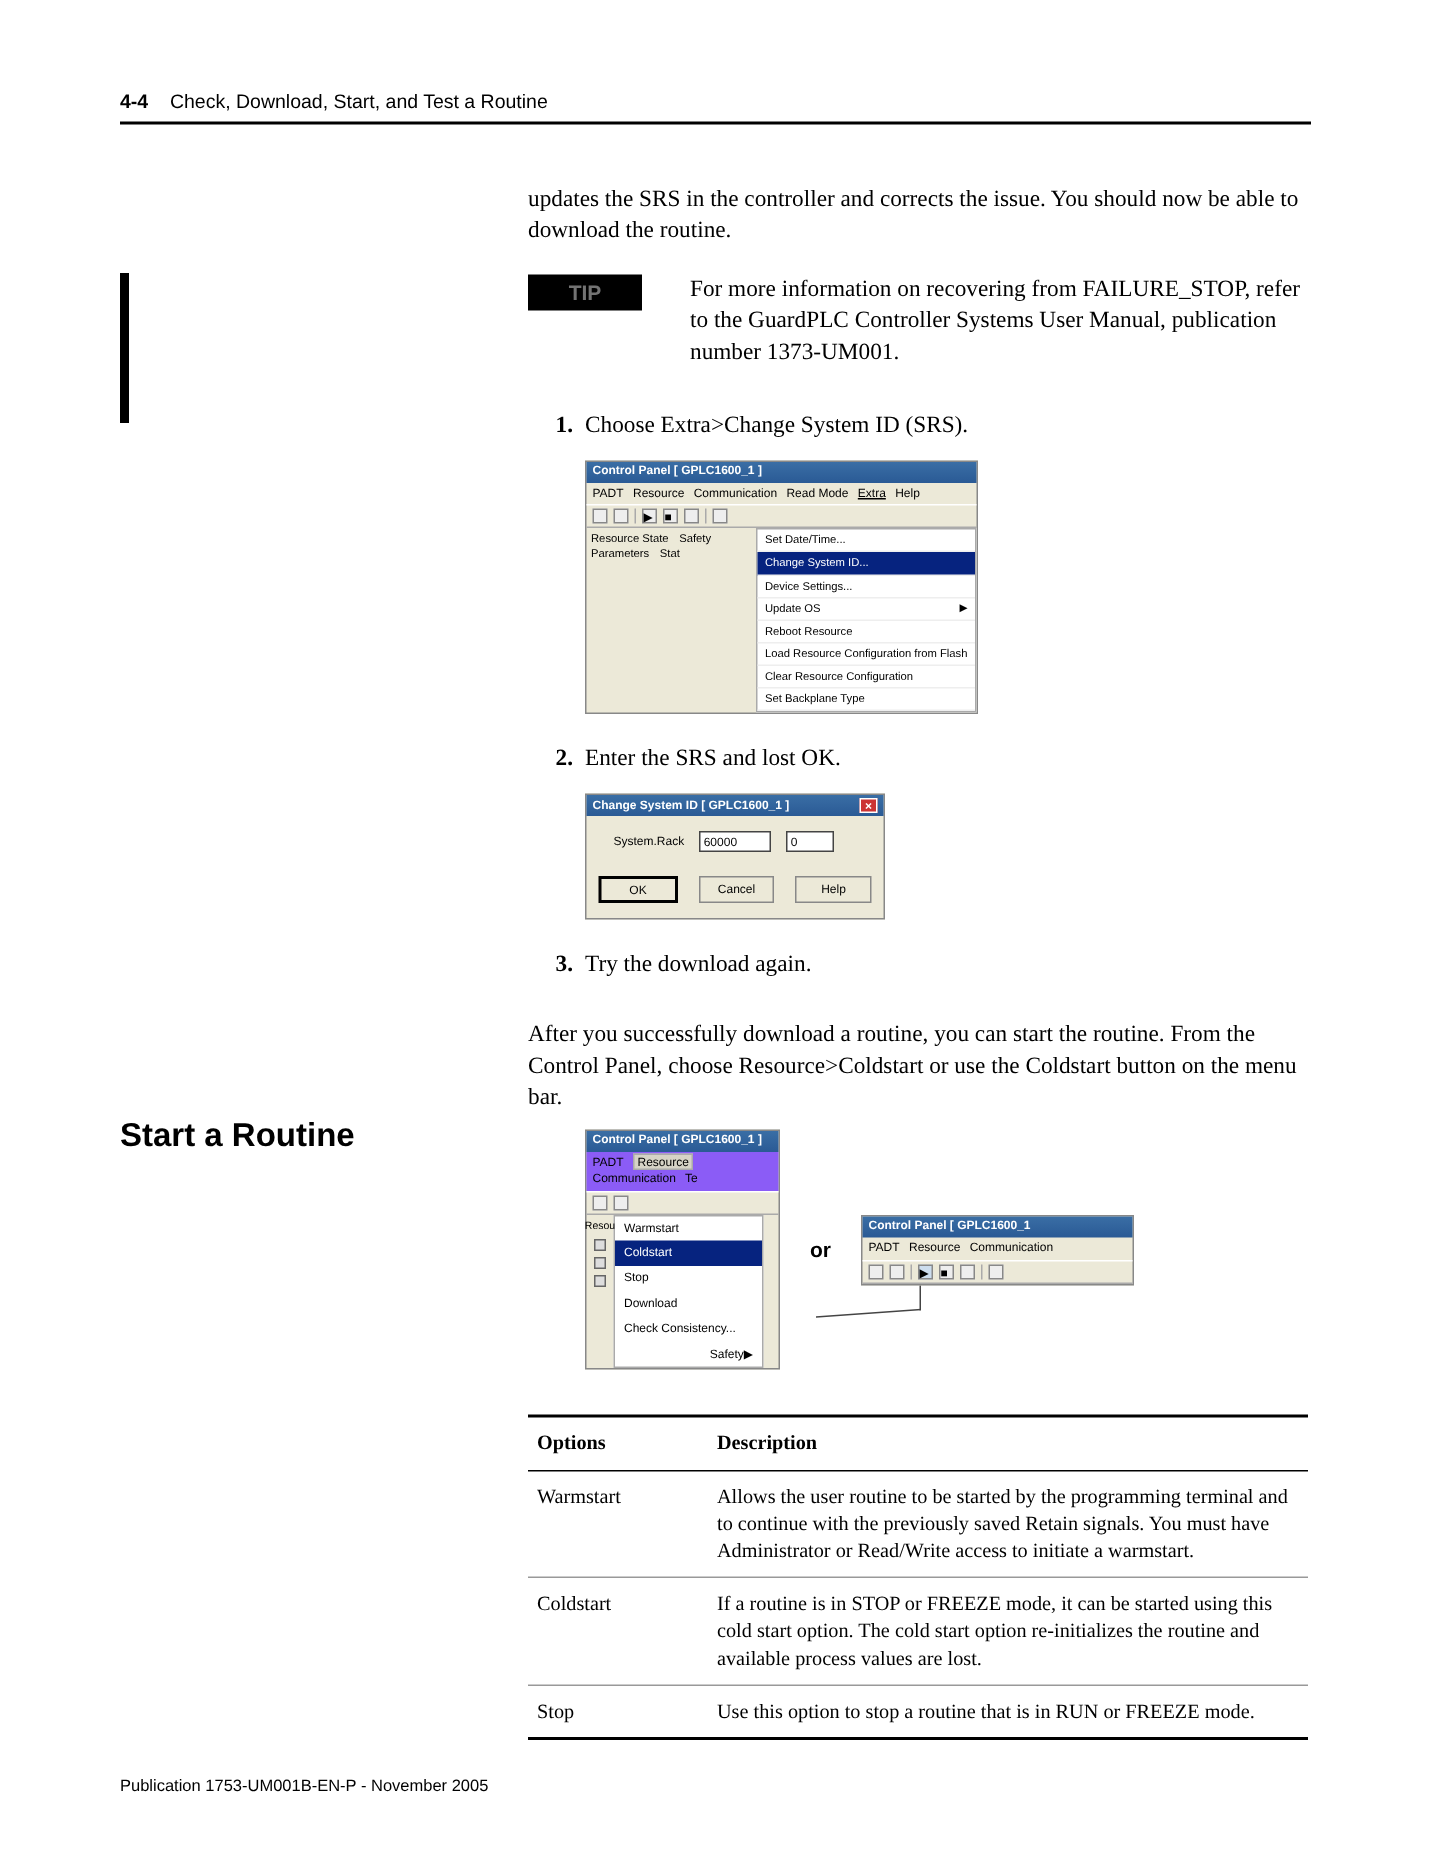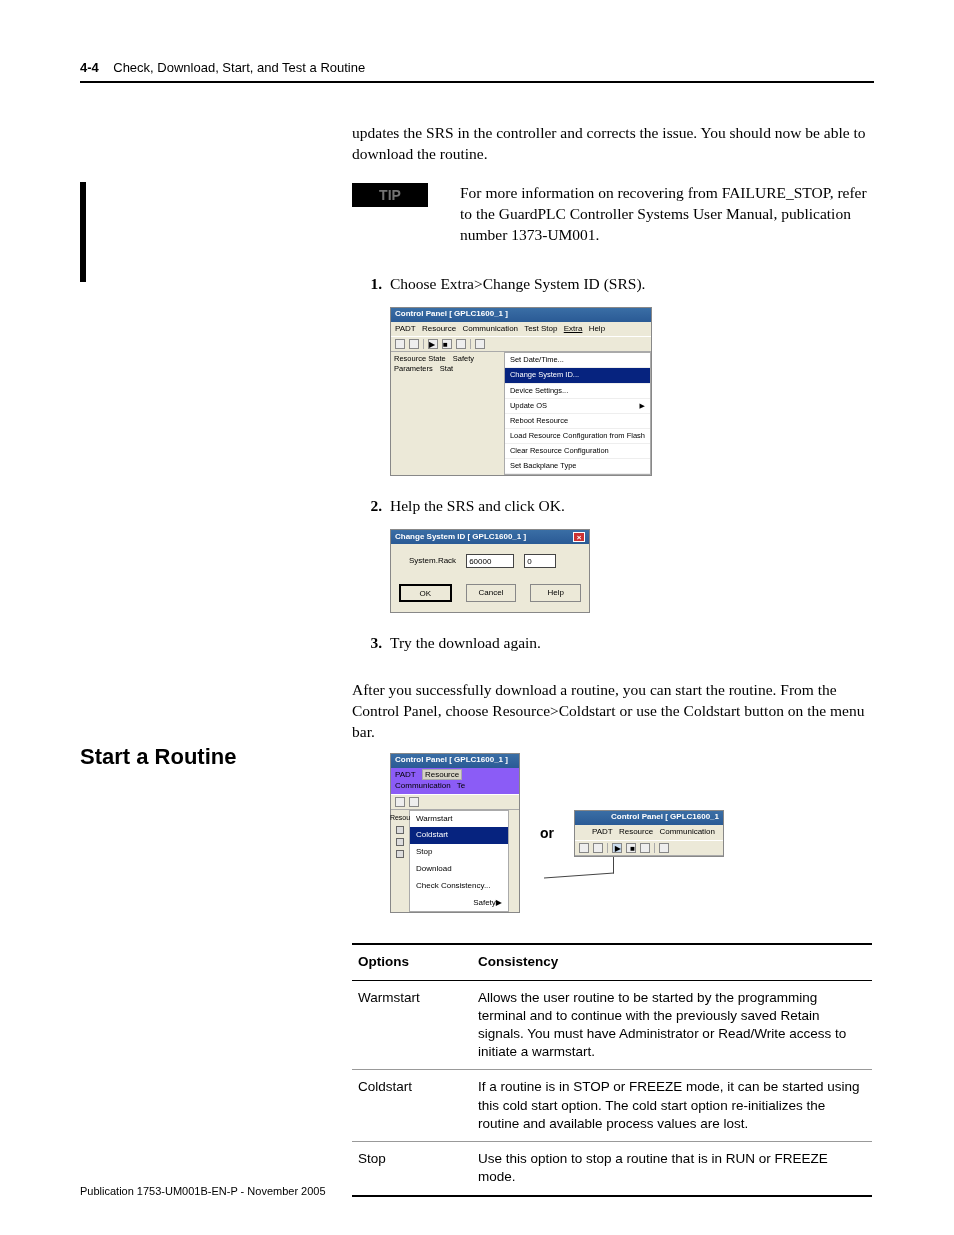--- a/index.html
+++ b/index.html
@@ -139,27 +139,27 @@
     margin-left: 18px;
     width: 100px;
   }
   .resmenu div { padding: 3px 6px; font-size: 8px; }
   .resmenu .sel { background: #06237f; color: #fff; }
   .resmenu .sub { display: flex; justify-content: flex-end; }
   .shotA .leftcol { position: absolute; width: 18px; display: flex; flex-direction: column; align-items: center; gap: 4px; padding-top: 3px; }
   .shotA .wrap { position: relative; }
   .mini-ico { width: 8px; height: 8px; border: 1px solid #666; background: #ddd; }
   .or-label { font: 700 14px Arial, Helvetica, sans-serif; }
-  .shotB { width: 150px; position: relative; text-align: right; }
+  .shotB { width: 182px; position: relative; }
   .shotB .toolbar { position: relative; }
   .callout { position: absolute; width: 70px; height: 40px; border-bottom: 1px solid #444; border-right: 1px solid #444; transform: skewY(-4deg); left: -30px; top: 26px; pointer-events: none; }
   
   .opt-table {
     width: 520px;
-    font-family: Liberation Sans, sans-serif;
+    font-family: Liberation Serif, serif;
     border-collapse: collapse;
     margin-top: 4px;
   }
   .opt-table th, .opt-table td {
     text-align: left;
     vertical-align: top;
     padding: 8px 6px;
     font-size: 13.5px;
     line-height: 1.35;
   }
@@ -201,21 +201,21 @@
       <span>Choose Extra&gt;Change System ID (SRS).</span>
     </li>
   </ol>
 
   <div class="shot1">
     <div class="titlebar">Control Panel [ GPLC1600_1 ]</div>
     <div class="menubar">
       <span>PADT</span>
       <span>Resource</span>
       <span>Communication</span>
-      <span>Test Stop</span>
+      <span>Read Mode</span>
       <span class="hl">Extra</span>
       <span>Help</span>
     </div>
     <div class="toolbar">
       <div class="tbtn"></div>
       <div class="tbtn"></div>
       <div style="width:1px;height:10px;background:#aaa"></div>
       <div class="tbtn">▶</div>
       <div class="tbtn">■</div>
       <div class="tbtn"></div>
@@ -240,21 +240,21 @@
         <div>Load Resource Configuration from Flash</div>
         <div>Clear Resource Configuration</div>
         <div>Set Backplane Type</div>
       </div>
     </div>
   </div>
 
   <ol class="steps">
     <li>
       <span class="num">2.</span>
-      <span>Help the SRS and click OK.</span>
+      <span>Enter the SRS and lost OK.</span>
     </li>
   </ol>
 
   <div class="shot2">
     <div class="titlebar">
       <span>Change System ID [ GPLC1600_1 ]</span>
       <span class="closex">×</span>
     </div>
     <div class="dlg-row">
       <span>System.Rack</span>
@@ -338,21 +338,21 @@
           <div class="tbtn"></div>
         </div>
       </div>
     </div>
   </div>
 
   <table class="opt-table">
     <tbody>
         <tr>
       <th>Options</th>
-      <th>Consistency</th>
+      <th>Description</th>
     </tr>
     <tr>
       <td>Warmstart</td>
       <td>Allows the user routine to be started by the programming terminal and to continue with the previously saved Retain signals. You must have Administrator or Read/Write access to initiate a warmstart.</td>
     </tr>
     <tr>
       <td>Coldstart</td>
       <td>If a routine is in STOP or FREEZE mode, it can be started using this cold start option. The cold start option re-initializes the routine and available process values are lost.</td>
     </tr>
     <tr>

